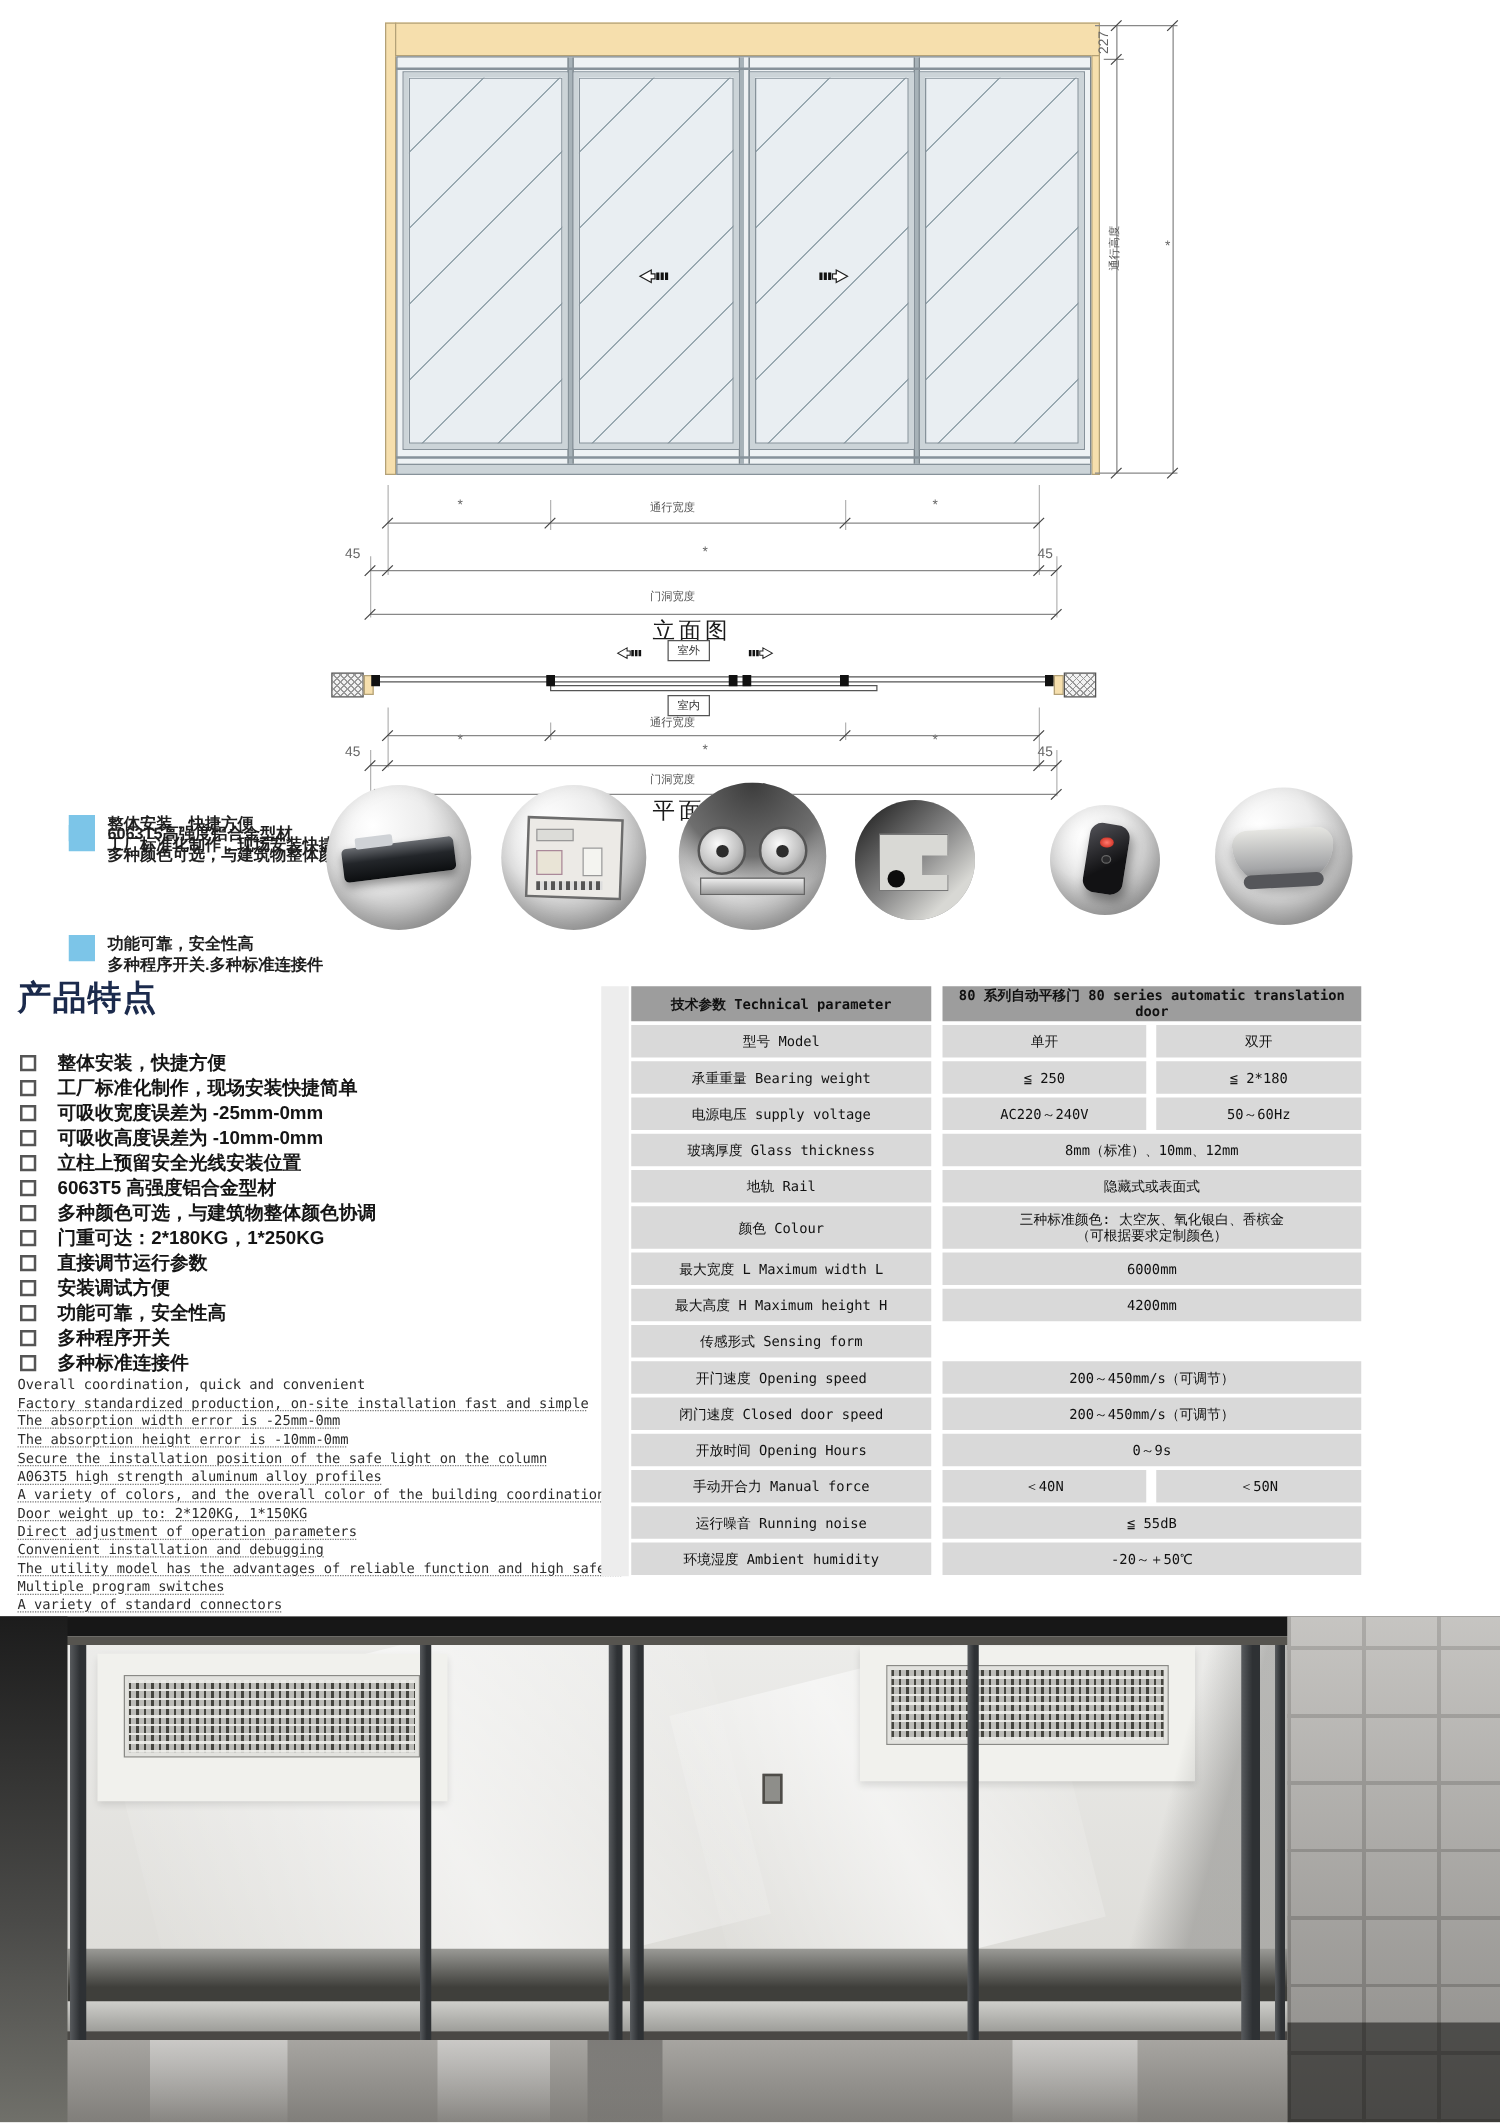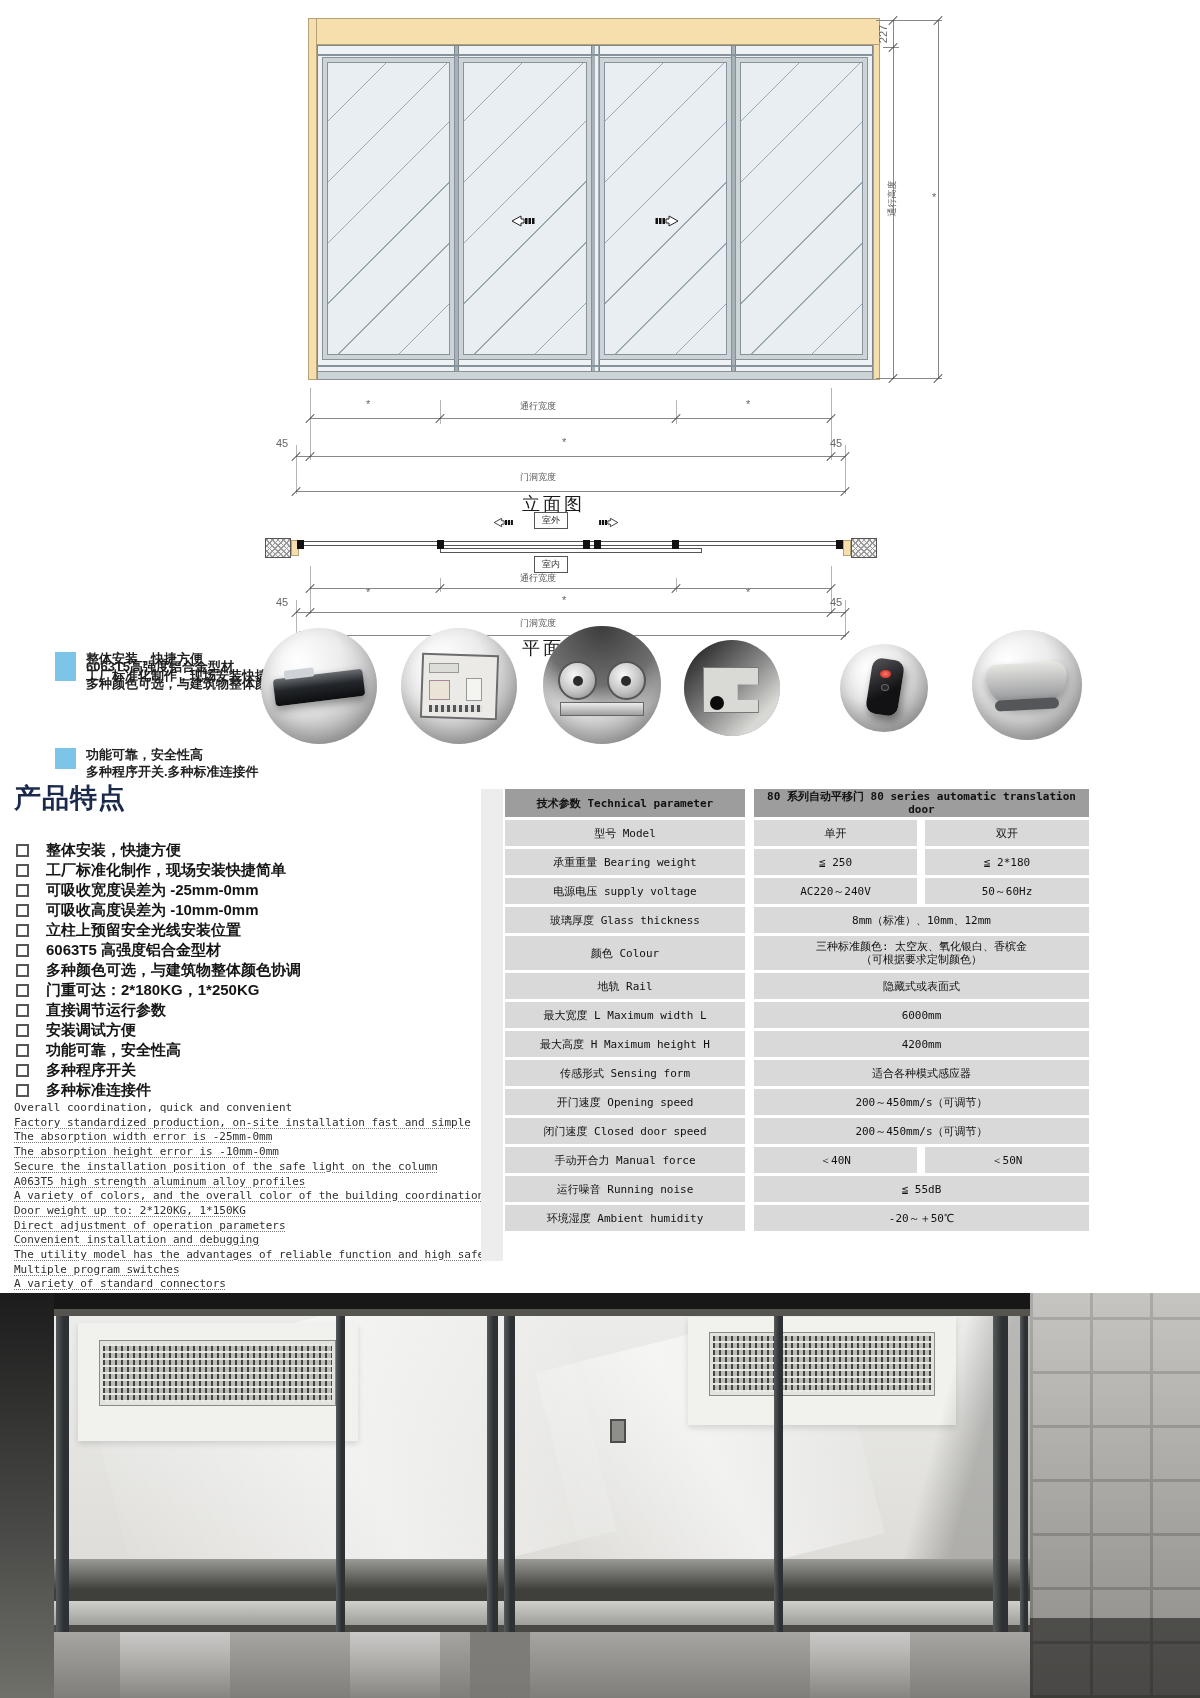--- a/index.html
+++ b/index.html
@@ -428,48 +428,51 @@
     </div>
     <div class="trow">
       <div class="tcell tlabel">电源电压 supply voltage</div>
       <div class="tcell tv0">AC220～240V</div>
       <div class="tcell tv1">50～60Hz</div>
     </div>
     <div class="trow">
       <div class="tcell tlabel">玻璃厚度 Glass thickness</div>
       <div class="tcell tspan">8mm（标准）、10mm、12mm</div>
     </div>
+    <div class="trow">
+      <div class="tcell tlabel">地轨 Rail</div>
+      <div class="tcell tspan">隐藏式或表面式</div>
+    </div>
     <div class="trow tall">
       <div class="tcell tlabel">颜色 Colour</div>
       <div class="tcell tspan">三种标准颜色: 太空灰、氧化银白、香槟金
 （可根据要求定制颜色）</div>
     </div>
     <div class="trow">
-      <div class="tcell tlabel">地轨 Rail</div>
-      <div class="tcell tspan">隐藏式或表面式</div>
-    </div>
-    <div class="trow">
       <div class="tcell tlabel">最大宽度 L Maximum width L</div>
       <div class="tcell tspan">6000mm</div>
     </div>
     <div class="trow">
       <div class="tcell tlabel">最大高度 H Maximum height H</div>
       <div class="tcell tspan">4200mm</div>
     </div>
     <div class="trow">
       <div class="tcell tlabel">传感形式 Sensing form</div>
-      <div class="tcell tspan">适合各种模式感应器</div>
     </div>
     <div class="trow">
       <div class="tcell tlabel">开门速度 Opening speed</div>
       <div class="tcell tspan">200～450mm/s（可调节）</div>
     </div>
     <div class="trow">
       <div class="tcell tlabel">闭门速度 Closed door speed</div>
       <div class="tcell tspan">200～450mm/s（可调节）</div>
+    </div>
+    <div class="trow">
+      <div class="tcell tlabel">开放时间 Opening Hours</div>
+      <div class="tcell tspan">0～9s</div>
     </div>
     <div class="trow">
       <div class="tcell tlabel">手动开合力 Manual force</div>
       <div class="tcell tv0">＜40N</div>
       <div class="tcell tv1">＜50N</div>
     </div>
     <div class="trow">
       <div class="tcell tlabel">运行噪音 Running noise</div>
       <div class="tcell tspan">≦ 55dB</div>
     </div>

